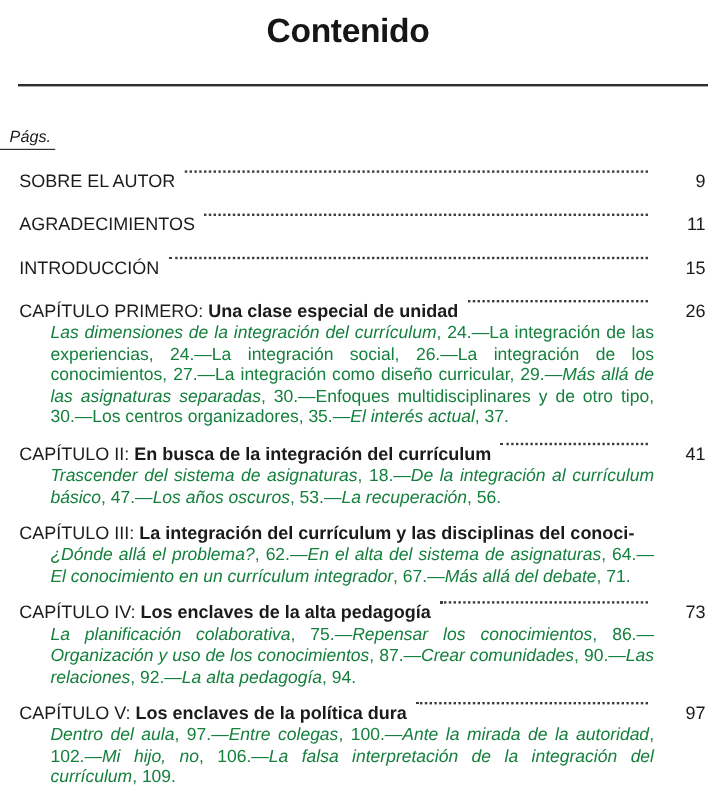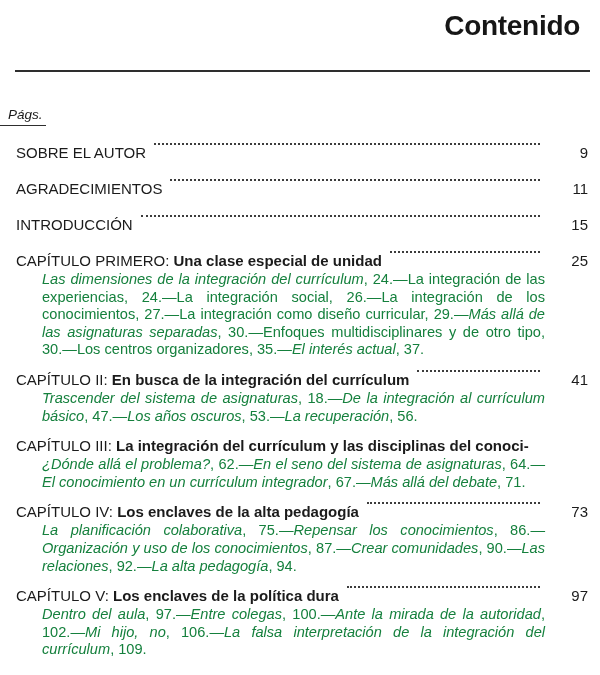--- a/index.html
+++ b/index.html
@@ -1,21 +1,21 @@
 <!DOCTYPE html>
 <html><head>
 <meta charset="utf-8">
 <style>
   html,body{margin:0;padding:0}
   body{
     width:600px;height:675px;overflow:hidden;
     background:#ffffff;color:#1b1b1b;
     font-family:"Liberation Sans", sans-serif;
   }
-  .page-head{padding:10px 20px 0 0;text-align:right}
+  .page-head{padding:10px 20px 0 0;text-align:center}
   .page-title{font-size:28px;font-weight:bold;letter-spacing:-0.3px;color:#161616}
   .rule{border:none;border-top:2px solid #2e2e2e;margin:28px 10px 0 15px;height:0}
   .pags-row{margin:33px 12px 0 0}
   .pags{
     display:inline-block;font-style:italic;font-size:13.5px;
     border-bottom:1.5px solid #2e2e2e;padding:0 3px 3px 8px
   }
   .toc{margin:17px 12px 0 16px}
   .toc-row{display:flex;align-items:flex-start;line-height:19px}
   .front-row{margin-bottom:17px}
@@ -68,37 +68,37 @@
       <span class="row-label">INTRODUCCIÓN</span>
       <span class="leader"></span>
       <span class="pagenum">15</span>
     </div>
   </div>
 
   <div class="chapter">
     <div class="toc-row">
       <span class="row-label"><span class="chap-prefix">CAPÍTULO PRIMERO:</span> <span class="chap-title">Una clase especial de unidad</span></span>
       <span class="leader"></span>
-      <span class="pagenum">25</span>
+      <span class="pagenum">26</span>
     </div>
     <div class="sub"><span class="seg it">Las dimensiones de la integración del currículum</span><span class="seg">, 24.—</span><span class="seg">La integración de las experiencias</span><span class="seg">, 24.—</span><span class="seg">La integración social</span><span class="seg">, 26.—</span><span class="seg">La integración de los conocimientos</span><span class="seg">, 27.—</span><span class="seg">La integración como diseño curricular</span><span class="seg">, 29.—</span><span class="seg it">Más allá de las asignaturas separadas</span><span class="seg">, 30.—</span><span class="seg">Enfoques multidisciplinares y de otro tipo</span><span class="seg">, 30.—</span><span class="seg">Los centros organizadores</span><span class="seg">, 35.—</span><span class="seg it">El interés actual</span><span class="seg">, 37.</span></div>
   </div>
 
   <div class="chapter">
     <div class="toc-row">
       <span class="row-label"><span class="chap-prefix">CAPÍTULO II:</span> <span class="chap-title">En busca de la integración del currículum</span></span>
       <span class="leader"></span>
       <span class="pagenum">41</span>
     </div>
     <div class="sub"><span class="seg it">Trascender del sistema de asignaturas</span><span class="seg">, 18.—</span><span class="seg it">De la integración al currículum básico</span><span class="seg">, 47.—</span><span class="seg it">Los años oscuros</span><span class="seg">, 53.—</span><span class="seg it">La recuperación</span><span class="seg">, 56.</span></div>
   </div>
 
   <div class="chapter">
     <div class="chap-line1"><span class="chap-prefix">CAPÍTULO III:</span> <span class="chap-title">La integración del currículum y las disciplinas del conoci-</span></div>
-    <div class="sub"><span class="seg it">¿Dónde allá el problema?</span><span class="seg">, 62.—</span><span class="seg it">En el seno del sistema de asignaturas</span><span class="seg">, 64.—</span><span class="seg it">El conocimiento en un currículum integrador</span><span class="seg">, 67.—</span><span class="seg it">Más allá del debate</span><span class="seg">, 71.</span></div>
+    <div class="sub"><span class="seg it">¿Dónde allá el problema?</span><span class="seg">, 62.—</span><span class="seg it">En el alta del sistema de asignaturas</span><span class="seg">, 64.—</span><span class="seg it">El conocimiento en un currículum integrador</span><span class="seg">, 67.—</span><span class="seg it">Más allá del debate</span><span class="seg">, 71.</span></div>
   </div>
 
   <div class="chapter">
     <div class="toc-row">
       <span class="row-label"><span class="chap-prefix">CAPÍTULO IV:</span> <span class="chap-title">Los enclaves de la alta pedagogía</span></span>
       <span class="leader"></span>
       <span class="pagenum">73</span>
     </div>
     <div class="sub"><span class="seg it">La planificación colaborativa</span><span class="seg">, 75.—</span><span class="seg it">Repensar los conocimientos</span><span class="seg">, 86.—</span><span class="seg it">Organización y uso de los conocimientos</span><span class="seg">, 87.—</span><span class="seg it">Crear comunidades</span><span class="seg">, 90.—</span><span class="seg it">Las relaciones</span><span class="seg">, 92.—</span><span class="seg it">La alta pedagogía</span><span class="seg">, 94.</span></div>
   </div>

